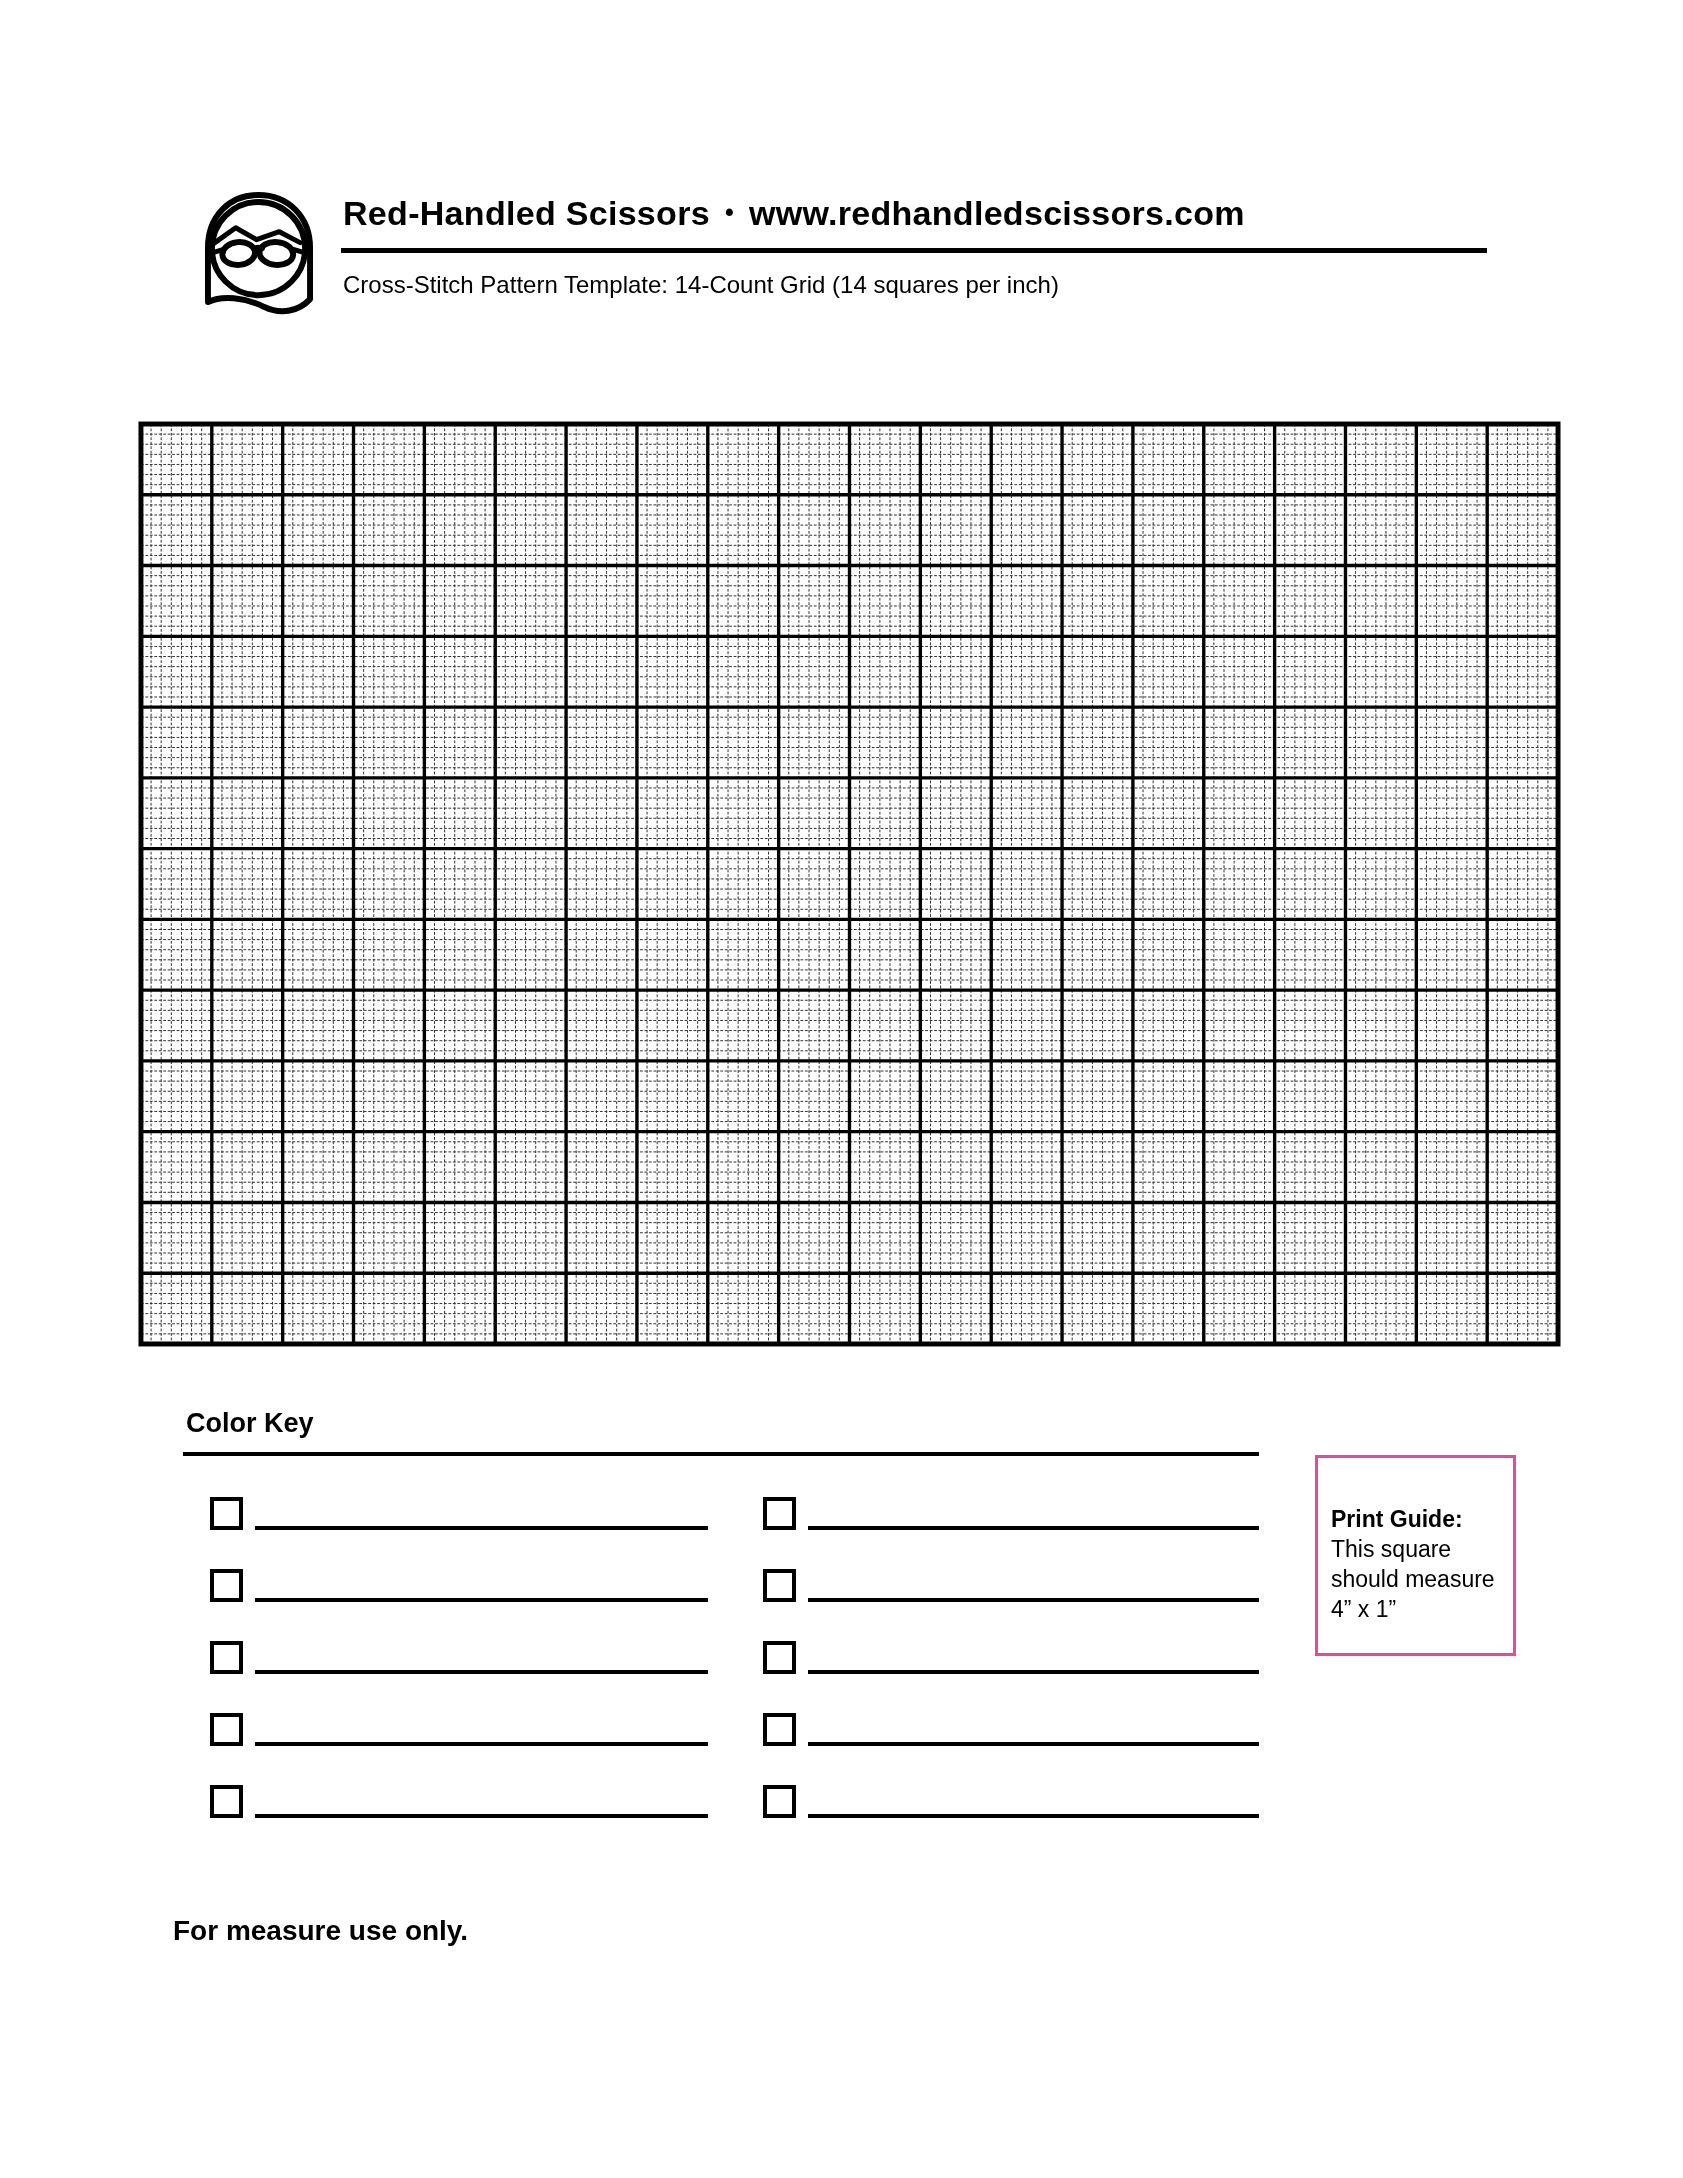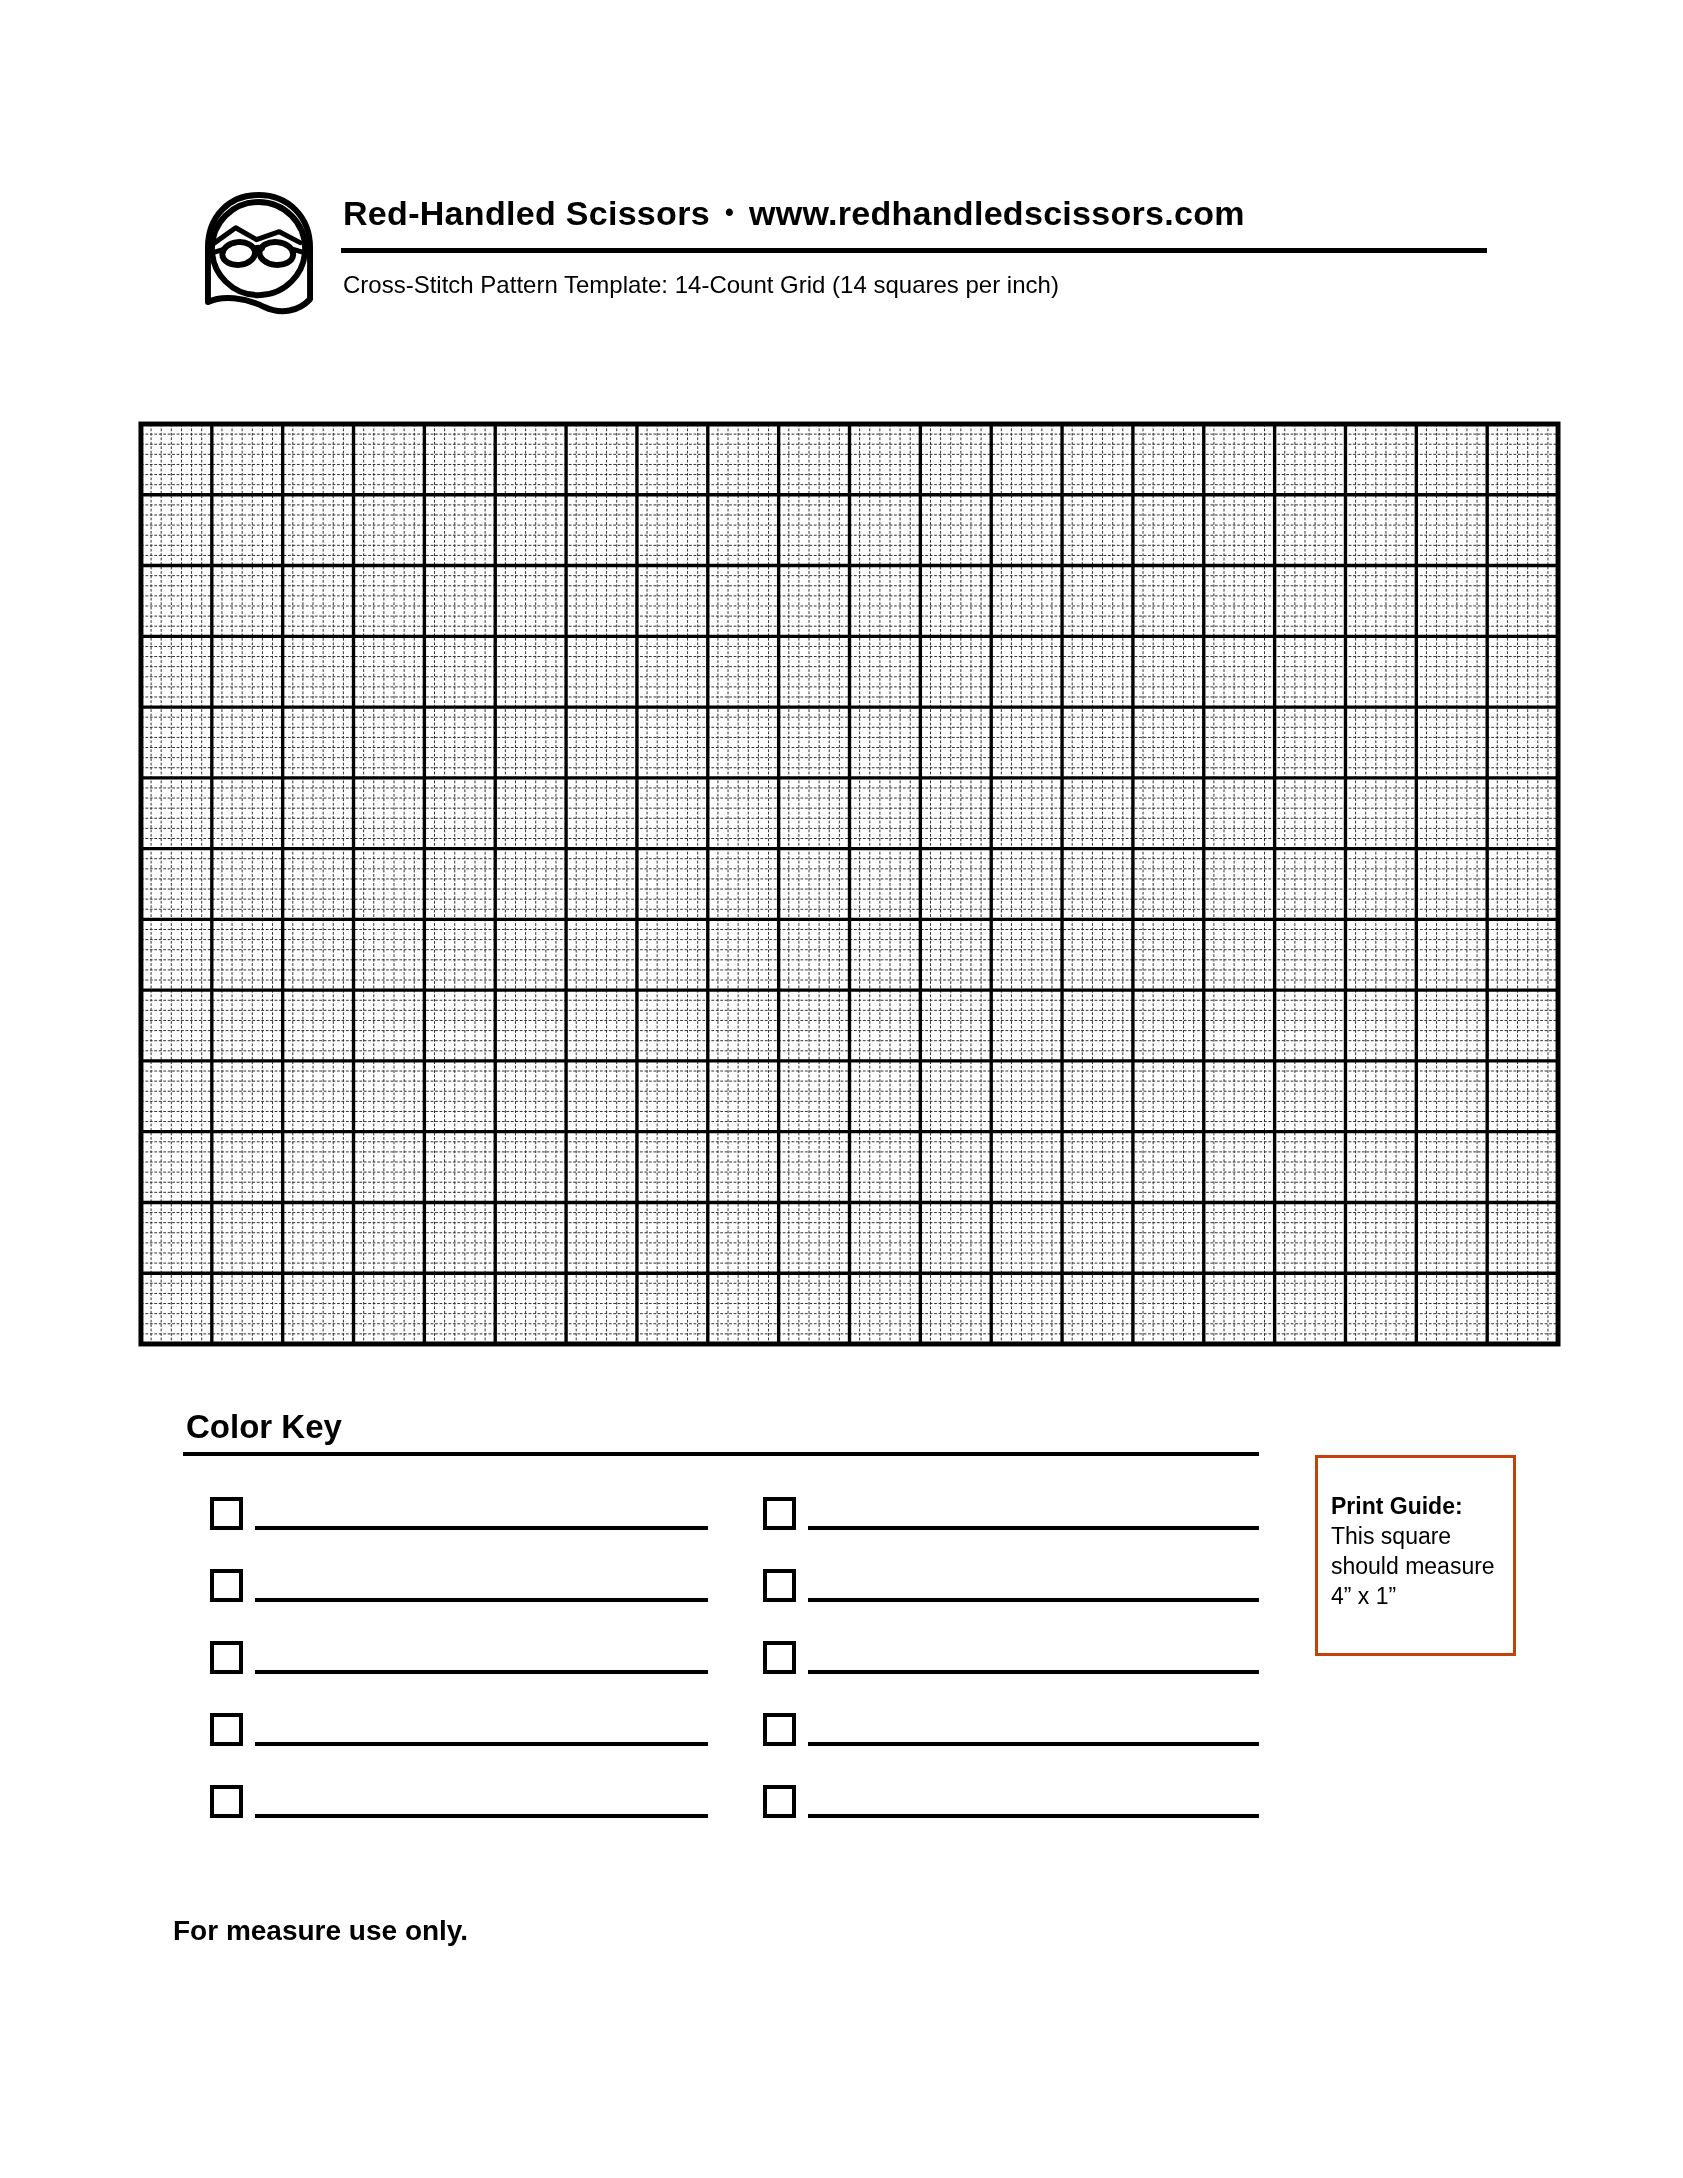--- a/index.html
+++ b/index.html
@@ -60,21 +60,21 @@
     top: 420px;
     width: 1425px;
     height: 928px;
   }
 
   
   .colorkey-title {
     position: absolute;
     left: 186px;
     top: 1408px;
-    font-size: 33px;
+    font-size: 27px;
     font-weight: bold;
   }
   .colorkey-rule {
     position: absolute;
     left: 183px;
     top: 1452px;
     width: 1076px;
     height: 4px;
     background: #000;
   }
@@ -104,22 +104,22 @@
     margin-left: 12px;
   }
 
   
   .print-guide {
     position: absolute;
     left: 1315px;
     top: 1455px;
     width: 201px;
     height: 201px;
-    border: 3px solid #c2410c;
-    padding: 33px 10px 0 13px;
+    border: 3px solid #ec4899;
+    padding: 46px 10px 0 13px;
     font-size: 23px;
     line-height: 30px;
   }
   .pg-title { font-weight: bold; }
 
   
   .footer {
     position: absolute;
     left: 173px;
     top: 1910px;

